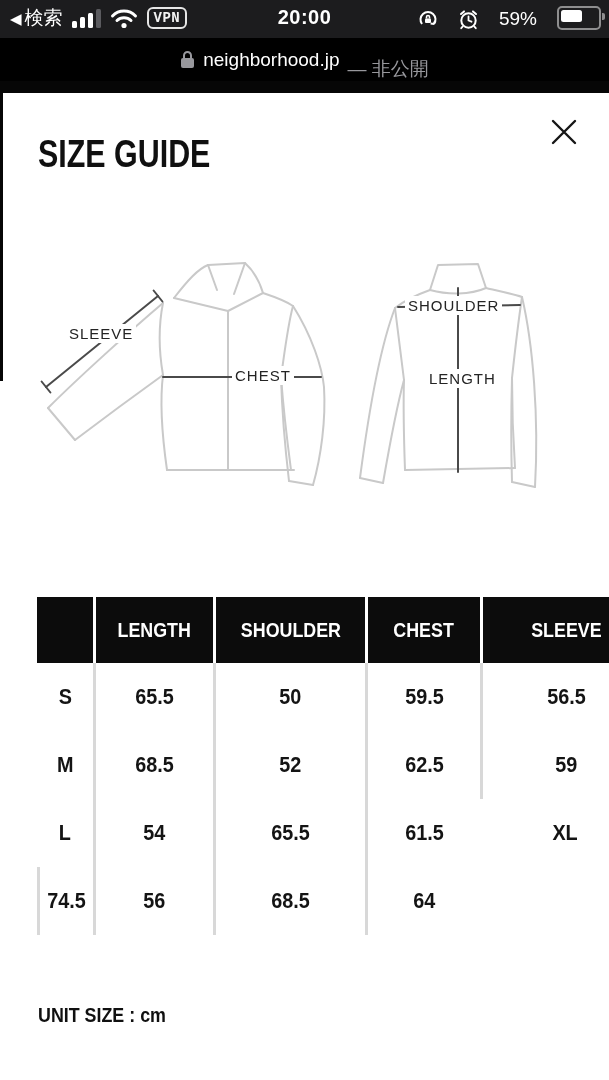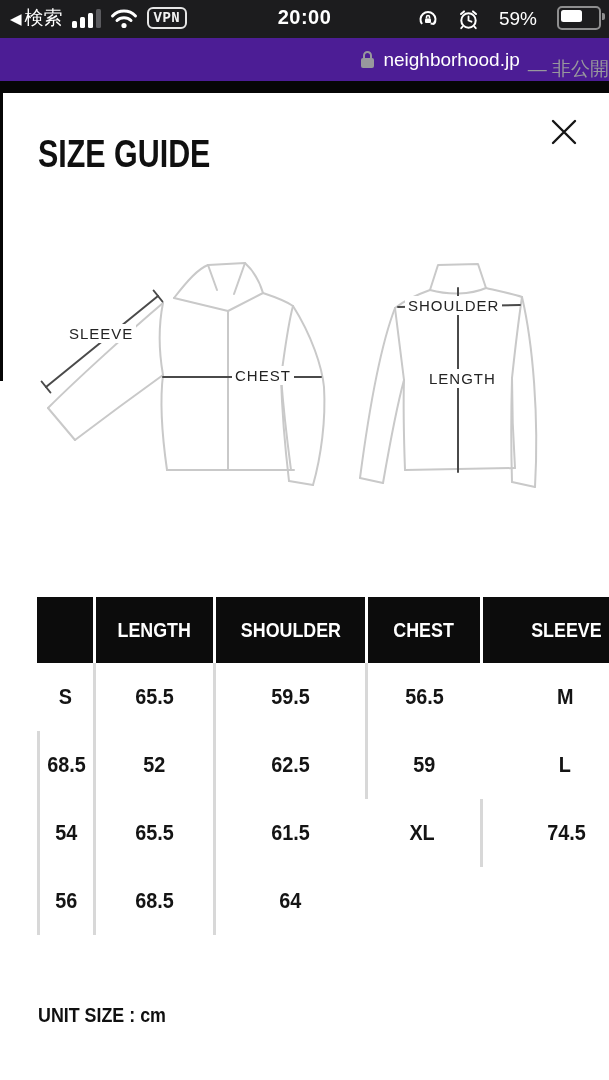--- a/index.html
+++ b/index.html
@@ -17,22 +17,22 @@
              font-weight:700;padding:1px 5px;letter-spacing:.5px;font-family:Liberation Mono, monospace;}
   .sb-time{position:absolute;left:50%;transform:translateX(-50%);top:6px;color:#fff;
            font-size:20px;font-weight:700;letter-spacing:.5px;}
   .sb-right{position:absolute;right:8px;top:6px;display:flex;align-items:flex-end;gap:20px;color:#fff;}
   .pct{font-size:19px;}
   .battery{position:relative;width:40px;height:20px;border:2px solid rgba(255,255,255,.5);
            border-radius:5px;}
   .battery .fill{position:absolute;left:2px;top:2px;width:21px;height:12px;background:#fff;border-radius:2.5px;}
   .battery .nub{position:absolute;right:-6px;top:5px;width:3px;height:7px;
                 background:rgba(255,255,255,.5);border-radius:0 2px 2px 0;}
-  .urlbar{position:absolute;top:38px;left:0;right:0;height:43px;background:#4c1d95;
-          display:flex;align-items:center;justify-content:flex-end;gap:8px;}
+  .urlbar{position:absolute;top:38px;left:0;right:0;height:43px;background:#000000;
+          display:flex;align-items:center;justify-content:center;gap:8px;}
   .urlbar .domain{color:#fff;font-size:19px;}
   .urlbar .private{color:#98989d;font-size:19px;margin-top:19px;}
   .black-band{position:absolute;top:81px;left:0;right:0;height:12px;background:#060606;}
   .left-strip{position:absolute;top:93px;left:0;width:3px;height:288px;background:#060606;}
   
   .mtitle{position:absolute;left:38px;top:132px;font-size:39px;font-weight:700;color:#101010;
           transform:scaleX(.78);transform-origin:left center;white-space:nowrap;}
   .close-btn{position:absolute;right:25px;top:112px;width:40px;height:40px;cursor:pointer;}
   
   .jacket{position:absolute;}
@@ -186,20 +186,23 @@
           <span class="cond">SLEEVE</span>
         </div>
 
       <div class="td">
           <span class="num">S</span>
         </div>
       <div class="td bl">
           <span class="num">65.5</span>
         </div>
       <div class="td bl">
+          <span class="num">50</span>
+        </div>
+      <div class="td bl">
           <span class="num">59.5</span>
         </div>
       <div class="td bl">
           <span class="num">56.5</span>
         </div>
 
       <div class="td">
           <span class="num">M</span>
         </div>
       <div class="td bl">

